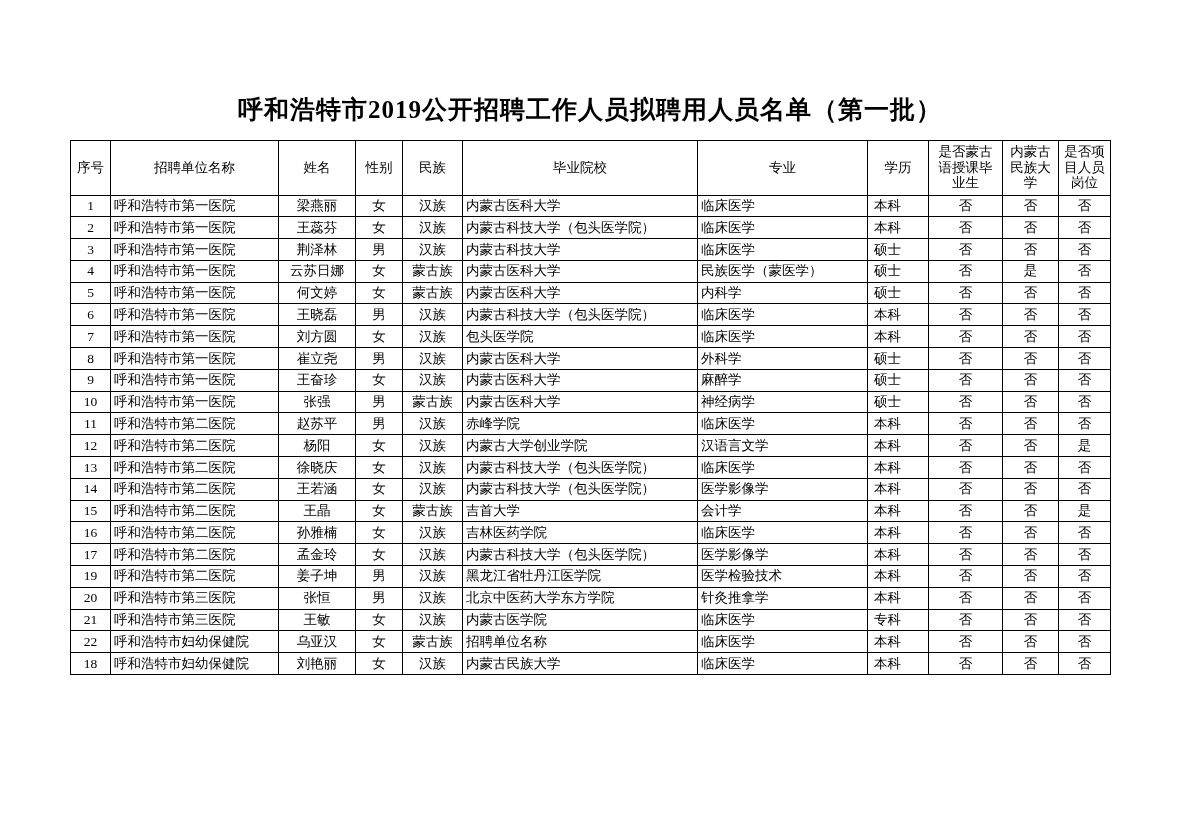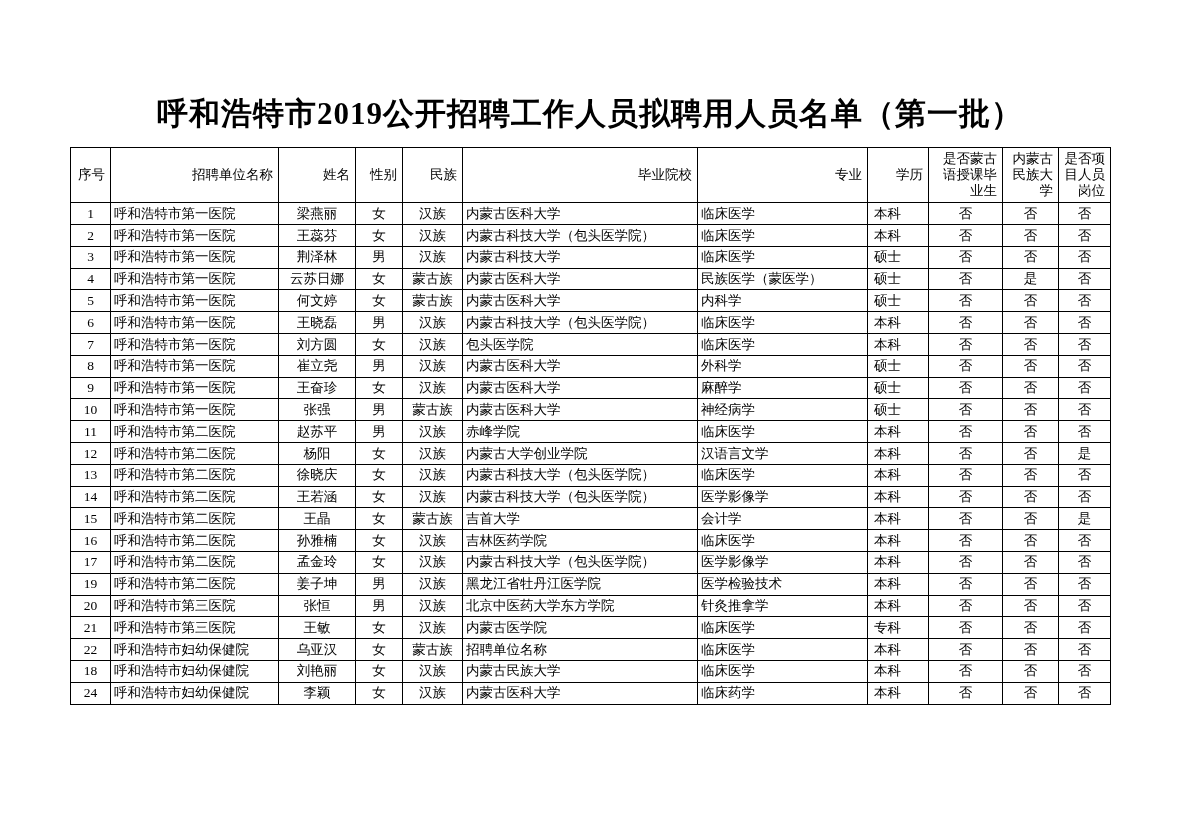--- a/index.html
+++ b/index.html
@@ -14,21 +14,21 @@
     background: #ffffff;
     color: #000000;
     font-family: "Liberation Serif", "DejaVu Serif", serif;
     overflow: hidden;
   }
   .title {
     margin: 0;
     padding-top: 94px;
     padding-bottom: 13px;
     text-align: center;
-    font-size: 31px;
+    font-size: 25px;
     font-weight: bold;
     letter-spacing: 1px;
     line-height: 1.3;
     color: #000000;
   }
   table.roster {
     table-layout: fixed;
     border-collapse: collapse;
     margin-left: 70px;
     width: 1040px;
@@ -36,21 +36,21 @@
     color: #000000;
   }
   table.roster th, table.roster td {
     border: 1px solid #000000;
     overflow: hidden;
     line-height: 1.18;
     font-weight: normal;
   }
   table.roster thead th {
     height: 54px;
-    text-align: right;
+    text-align: center;
     vertical-align: middle;
     padding: 0 5px;
   }
   table.roster tbody td {
     height: 20.8px;
     padding: 0 3px;
     vertical-align: middle;
     white-space: nowrap;
   }
   
@@ -400,28 +400,15 @@
           <td>刘艳丽</td>
           <td>女</td>
           <td>汉族</td>
           <td>内蒙古民族大学</td>
           <td>临床医学</td>
           <td>本科</td>
           <td>否</td>
           <td>否</td>
           <td>否</td>
         </tr>
-        <tr>
-          <td>24</td>
-          <td>呼和浩特市妇幼保健院</td>
-          <td>李颖</td>
-          <td>女</td>
-          <td>汉族</td>
-          <td>内蒙古医科大学</td>
-          <td>临床药学</td>
-          <td>本科</td>
-          <td>否</td>
-          <td>否</td>
-          <td>否</td>
-        </tr>
       </tbody>
   </table>
 </div>
 
 </body></html>

